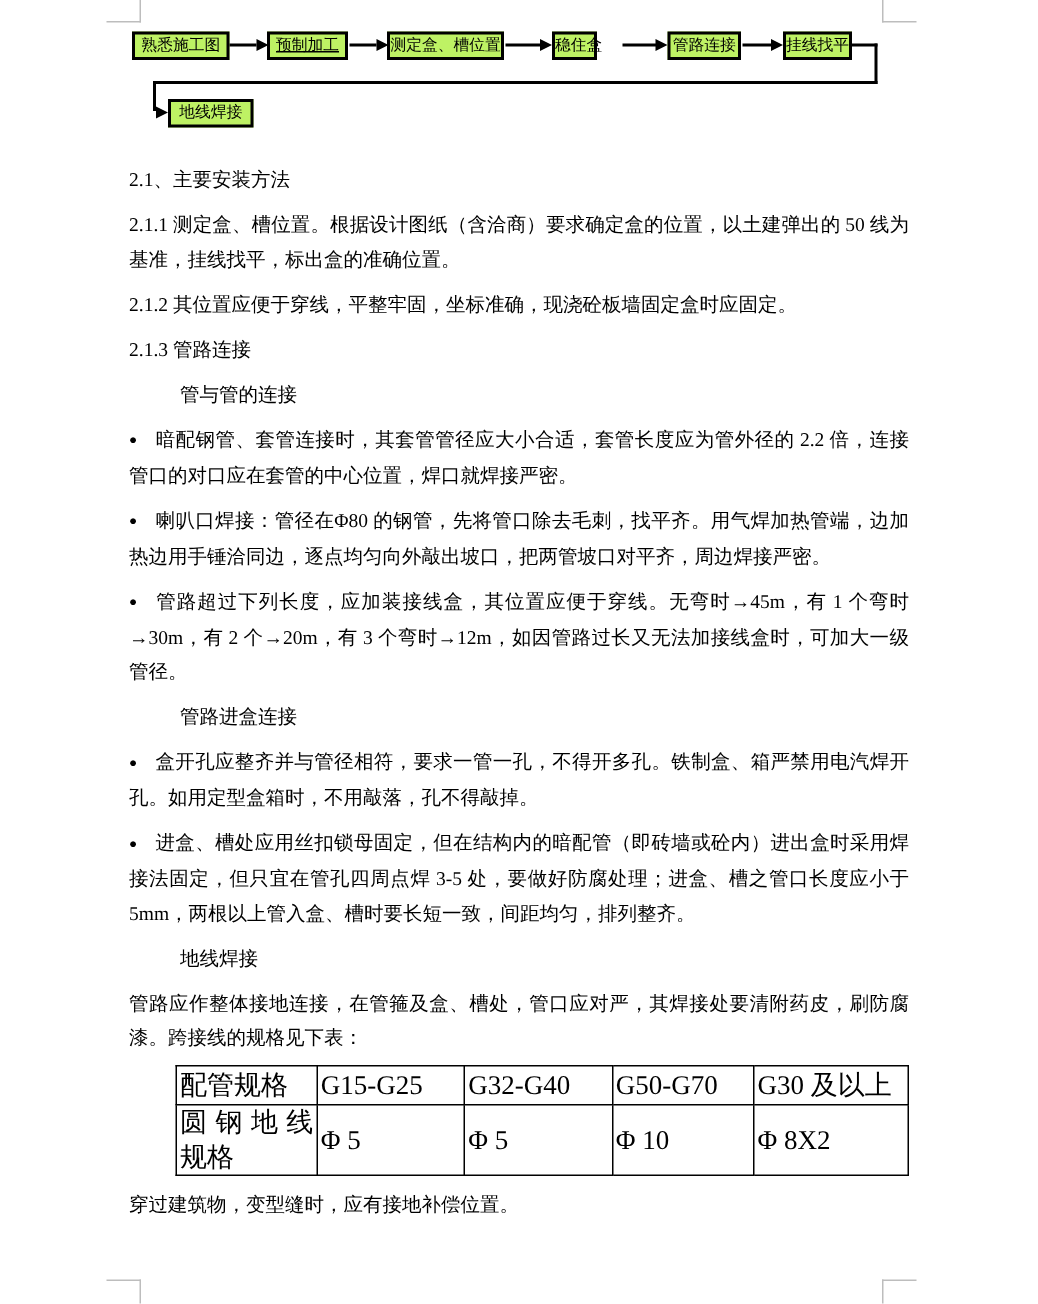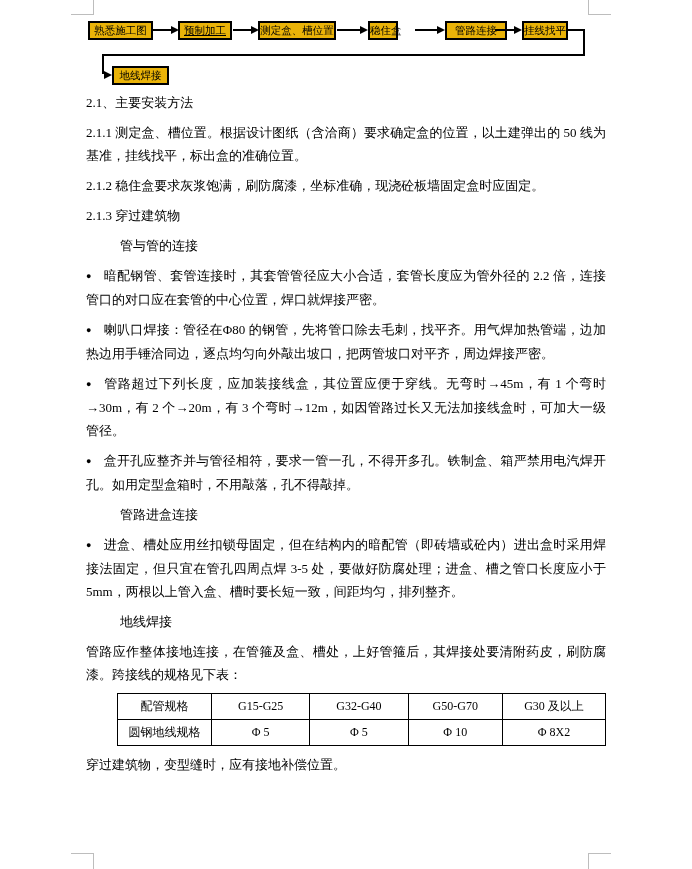--- a/index.html
+++ b/index.html
@@ -11,57 +11,57 @@
   
   .cmark{position:absolute;width:22px;height:14px;border:0 solid #bdbdbd;}
   .cmark.tl{left:71px;top:0;border-right-width:1px;border-bottom-width:1px;}
   .cmark.tr{left:588px;top:0;border-left-width:1px;border-bottom-width:1px;}
   .cmark.bl{left:71px;top:853px;height:16px;border-right-width:1px;border-top-width:1px;}
   .cmark.br{left:588px;top:853px;height:16px;border-left-width:1px;border-top-width:1px;}
   
   .fc-box{
     position:absolute;box-sizing:border-box;border:2px solid #000;height:19px;
     font-size:10.5px;line-height:15px;text-align:center;white-space:nowrap;
-    top:21px;background:#eab308;
+    top:21px;background:#bef264;
   }
   .fc-line{position:absolute;background:#000;}
   .fc-tri{position:absolute;width:0;height:0;border-top:4px solid transparent;
     border-bottom:4px solid transparent;border-left:8px solid #000;}
   
   .content{
-    position:absolute;left:86px;top:91px;width:520px;
+    position:absolute;left:86px;top:108px;width:520px;
     font-size:13px;line-height:23px;text-align:justify;
   }
   .para{margin:0 0 7px;}
   .sub{padding-left:34px;text-align:left;}
   .bullet-dot{font-size:9px;margin-right:12px;vertical-align:1px;}
   
   table.spec{
     border-collapse:collapse;margin:4px 0 7px 31px;table-layout:fixed;
   }
   table.spec td{
-    border:1px solid #000;height:25px;text-align:center;vertical-align:middle;
-    font-size:12px;padding:0 2px;overflow:hidden;
+    border:1px solid #000;height:25px;vertical-align:middle;
+    font-size:18px;padding:0 2px;overflow:hidden;
   }
   td.c0{width:91px;} td.c1{width:95px;} td.c2{width:95px;} td.c3{width:91px;} td.c4{width:100px;}
 </style>
 </head>
 <body>
 
 <div class="cmark tl"></div>
 <div class="cmark tr"></div>
 <div class="cmark bl"></div>
 <div class="cmark br"></div>
 
 <div>
   <div class="fc-box" style="left:88px;width:65px;">熟悉施工图</div>
   <div class="fc-box" style="left:178px;width:54px;text-decoration:underline;">预制加工</div>
   <div class="fc-box" style="left:258px;width:78px;">测定盒、槽位置</div>
   <div class="fc-box" style="left:368px;width:30px;">稳住盒</div>
-  <div class="fc-box" style="left:445px;width:62px;">管路连接</div>
+  <div class="fc-box" style="left:445px;width:49px;">管路连接</div>
   <div class="fc-box" style="left:522px;width:46px;">挂线找平</div>
   <div class="fc-box" style="left:112px;top:66px;width:57px;">地线焊接</div>
 
   <div class="fc-line" style="left:153px;top:29px;width:18px;height:2px;"></div>
   <div class="fc-tri" style="left:171px;top:26px;"></div>
   <div class="fc-line" style="left:233px;top:29px;width:18px;height:2px;"></div>
   <div class="fc-tri" style="left:251px;top:26px;"></div>
   <div class="fc-line" style="left:337px;top:29px;width:24px;height:2px;"></div>
   <div class="fc-tri" style="left:360px;top:26px;"></div>
   <div class="fc-line" style="left:415px;top:29px;width:23px;height:2px;"></div>
@@ -72,35 +72,35 @@
   <div class="fc-line" style="left:568px;top:29px;width:17px;height:2px;"></div>
   <div class="fc-line" style="left:583px;top:29px;width:2px;height:27px;"></div>
   <div class="fc-line" style="left:102px;top:54px;width:483px;height:2px;"></div>
   <div class="fc-line" style="left:102px;top:54px;width:2px;height:20px;"></div>
   <div class="fc-tri" style="left:104px;top:71px;"></div>
 </div>
 
 <div class="content">
   <p class="para">2.1、主要安装方法</p>
   <p class="para">2.1.1 测定盒、槽位置。根据设计图纸（含洽商）要求确定盒的位置，以土建弹出的 50 线为基准，挂线找平，标出盒的准确位置。</p>
-  <p class="para">2.1.2 稳住盒要求灰浆饱满，刷防腐漆，坐标准确，现浇砼板墙固定盒时应固定。</p>
-  <p class="para">2.1.3 穿过建筑物</p>
+  <p class="para">2.1.2 其位置应便于穿线，平整牢固，坐标准确，现浇砼板墙固定盒时应固定。</p>
+  <p class="para">2.1.3 管路连接</p>
   <p class="para sub">管与管的连接</p>
 
   <p class="para"><span class="bullet-dot">●</span><span>暗配钢管、套管连接时，其套管管径应大小合适，套管长度应为管外径的 2.2 倍，连接管口的对口应在套管的中心位置，焊口就焊接严密。</span></p>
   <p class="para"><span class="bullet-dot">●</span><span>喇叭口焊接：管径在Φ80 的钢管，先将管口除去毛刺，找平齐。用气焊加热管端，边加热边用手锤洽同边，逐点均匀向外敲出坡口，把两管坡口对平齐，周边焊接严密。</span></p>
   <p class="para"><span class="bullet-dot">●</span><span>管路超过下列长度，应加装接线盒，其位置应便于穿线。无弯时→45m，有 1 个弯时→30m，有 2 个→20m，有 3 个弯时→12m，如因管路过长又无法加接线盒时，可加大一级管径。</span></p>
 
+  <p class="para sub">管路进盒连接</p>
+
   <p class="para"><span class="bullet-dot">●</span><span>盒开孔应整齐并与管径相符，要求一管一孔，不得开多孔。铁制盒、箱严禁用电汽焊开孔。如用定型盒箱时，不用敲落，孔不得敲掉。</span></p>
-
-  <p class="para sub">管路进盒连接</p>
   <p class="para"><span class="bullet-dot">●</span><span>进盒、槽处应用丝扣锁母固定，但在结构内的暗配管（即砖墙或砼内）进出盒时采用焊接法固定，但只宜在管孔四周点焊 3-5 处，要做好防腐处理；进盒、槽之管口长度应小于 5mm，两根以上管入盒、槽时要长短一致，间距均匀，排列整齐。</span></p>
 
   <p class="para sub">地线焊接</p>
-  <p class="para">管路应作整体接地连接，在管箍及盒、槽处，上好管箍后，其焊接处要清附药皮，刷防腐漆。跨接线的规格见下表：</p>
+  <p class="para">管路应作整体接地连接，在管箍及盒、槽处，管口应对严，其焊接处要清附药皮，刷防腐漆。跨接线的规格见下表：</p>
 
   <table class="spec">
     <tbody>
         <tr>
       <td class="c0">配管规格</td>
       <td class="c1">G15-G25</td>
       <td class="c2">G32-G40</td>
       <td class="c3">G50-G70</td>
       <td class="c4">G30 及以上</td>
     </tr>

